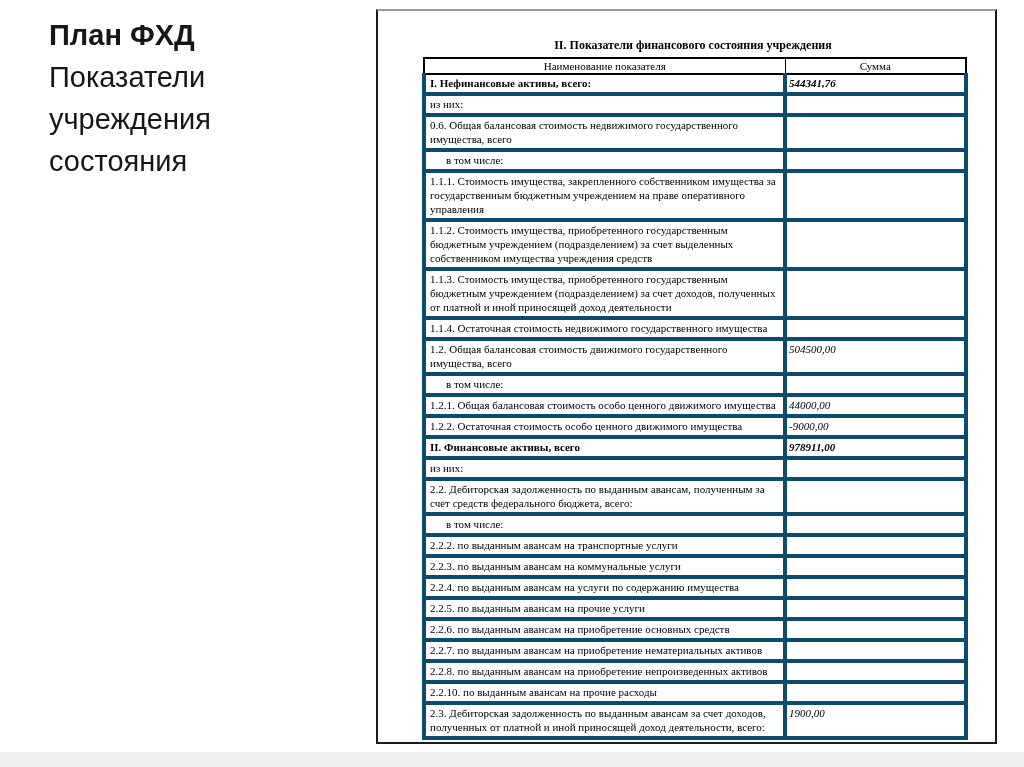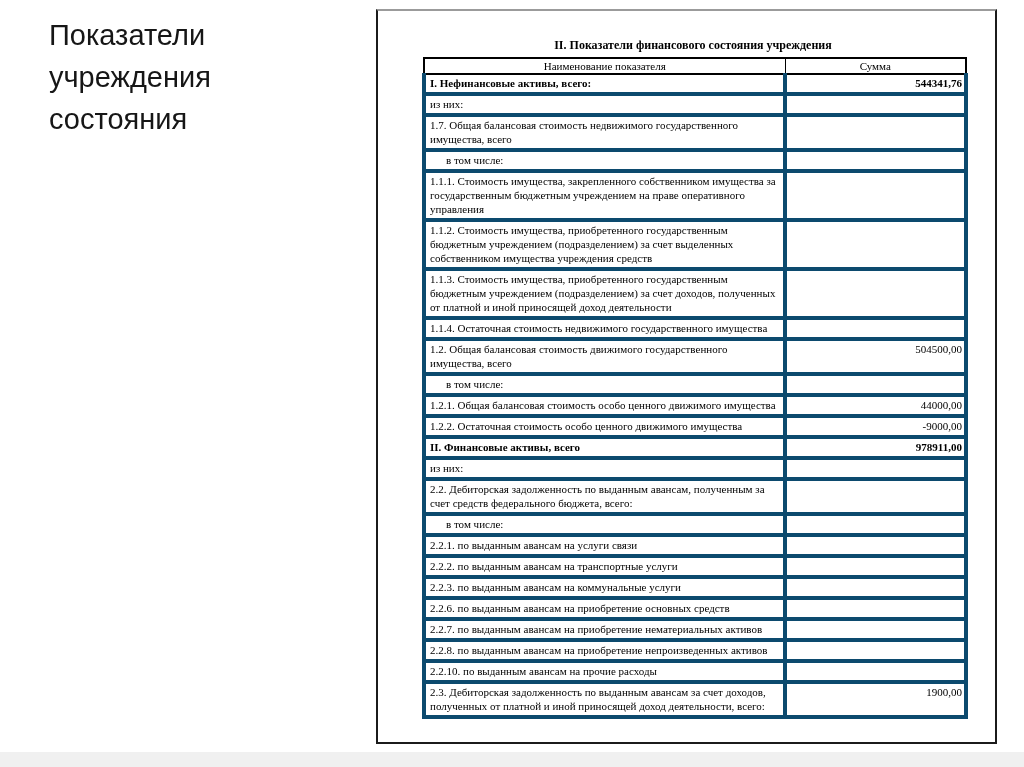--- a/index.html
+++ b/index.html
@@ -34,33 +34,34 @@
   table.fin col.c1{width:361px;}
   table.fin col.c2{width:181px;}
   table.fin th{
     border:1px solid #000;border-bottom-width:2px;
     font-weight:normal;text-align:center;padding:0 2px;vertical-align:top;
   }
   table.fin td{
     border:4px solid #0c4a6e;vertical-align:top;
   }
   td.label{padding:1px 4px 2px 4px;}
-  td.val{text-align:right;padding:1px 2px;}
+  td.val{text-align:left;padding:1px 2px;font-style:italic;}
   tr.section td{font-weight:bold;border-top-width:2px;border-bottom-width:2px;}
   tr.indent td.label{padding-left:20px;}
   
   .footer-strip{
     position:absolute;left:0;top:752px;width:1024px;height:15px;
     background:#f0f0f0;
   }
 </style>
 </head>
 <body>
 
 <div class="slide-title">
+  <div class="main">План ФХД</div>
   <div>Показатели</div>
   <div>учреждения</div>
   <div>состояния</div>
 </div>
 
 <div class="page">
   <div class="doc-title">II. Показатели финансового состояния учреждения</div>
   <table class="fin">
     <colgroup>
         <col class="c1">
@@ -75,21 +76,21 @@
     <tbody>
         <tr class="section">
           <td class="label">I. Нефинансовые активы, всего:</td>
           <td class="val">544341,76</td>
         </tr>
         <tr class="plain">
           <td class="label">из них:</td>
           <td class="val"></td>
         </tr>
         <tr class="plain">
-          <td class="label">1.7. Общая балансовая стоимость недвижимого государственного имущества, всего</td>
+          <td class="label">0.6. Общая балансовая стоимость недвижимого государственного имущества, всего</td>
           <td class="val"></td>
         </tr>
         <tr class="indent">
           <td class="label">в том числе:</td>
           <td class="val"></td>
         </tr>
         <tr class="plain">
           <td class="label">1.1.1. Стоимость имущества, закрепленного собственником имущества за государственным бюджетным учреждением на праве оперативного управления</td>
           <td class="val"></td>
         </tr>
@@ -131,29 +132,33 @@
         </tr>
         <tr class="plain">
           <td class="label">2.2. Дебиторская задолженность по выданным авансам, полученным за счет средств федерального бюджета, всего:</td>
           <td class="val"></td>
         </tr>
         <tr class="indent">
           <td class="label">в том числе:</td>
           <td class="val"></td>
         </tr>
         <tr class="plain">
-          <td class="label">2.2.1. по выданным авансам на услуги связи</td>
-          <td class="val"></td>
-        </tr>
-        <tr class="plain">
           <td class="label">2.2.2. по выданным авансам на транспортные услуги</td>
           <td class="val"></td>
         </tr>
         <tr class="plain">
           <td class="label">2.2.3. по выданным авансам на коммунальные услуги</td>
+          <td class="val"></td>
+        </tr>
+        <tr class="plain">
+          <td class="label">2.2.4. по выданным авансам на услуги по содержанию имущества</td>
+          <td class="val"></td>
+        </tr>
+        <tr class="plain">
+          <td class="label">2.2.5. по выданным авансам на прочие услуги</td>
           <td class="val"></td>
         </tr>
         <tr class="plain">
           <td class="label">2.2.6. по выданным авансам на приобретение основных средств</td>
           <td class="val"></td>
         </tr>
         <tr class="plain">
           <td class="label">2.2.7. по выданным авансам на приобретение нематериальных активов</td>
           <td class="val"></td>
         </tr>

